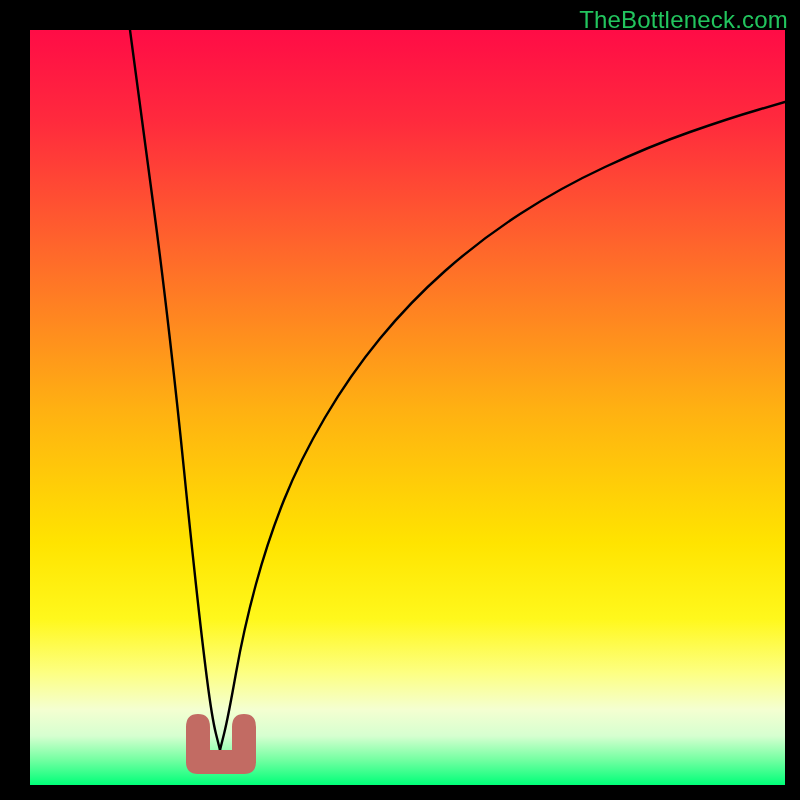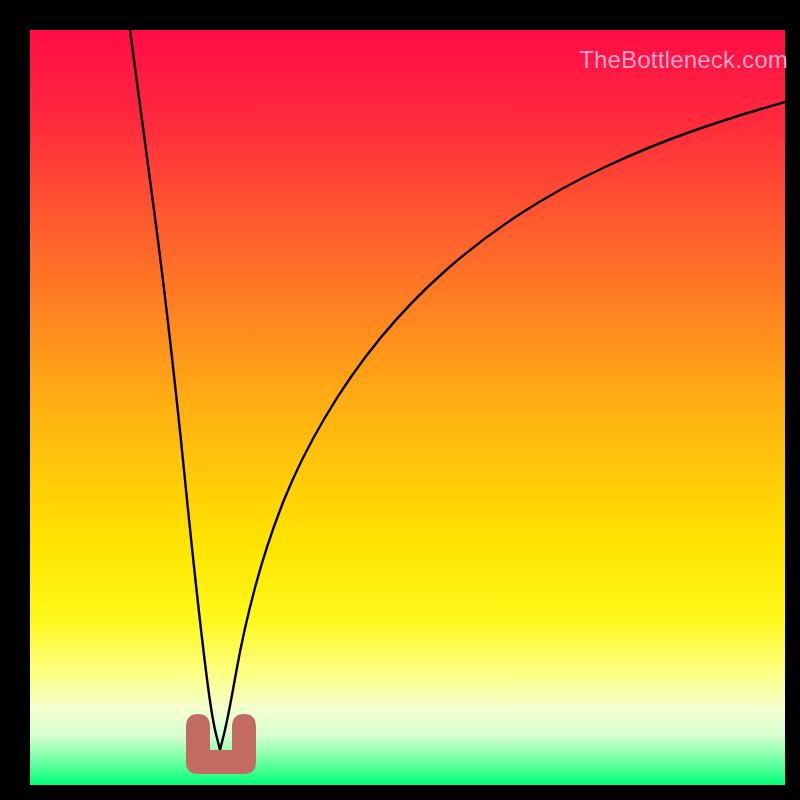--- a/index.html
+++ b/index.html
@@ -10,24 +10,23 @@
     height: 800px;
     background: #000;
   }
   .watermark {
     position: absolute;
     top: 6px;
     right: 12px;
     font-family: Arial, Helvetica, sans-serif;
     font-size: 24px;
     font-weight: 500;
-    color: #f9a8d4;
+    color: #22c55e;
     letter-spacing: 0.2px;
     z-index: 10;
-    margin-top: 40px;
   }
   .plot {
     position: absolute;
     left: 30px;
     top: 30px;
     width: 755px;
     height: 755px;
   }
   .grad {
     position: absolute;

